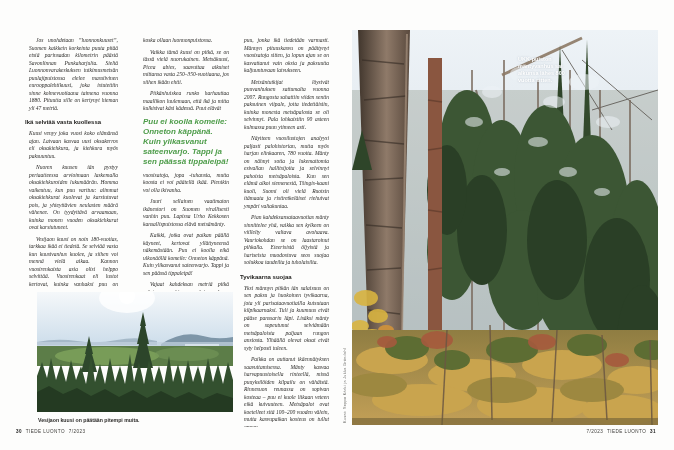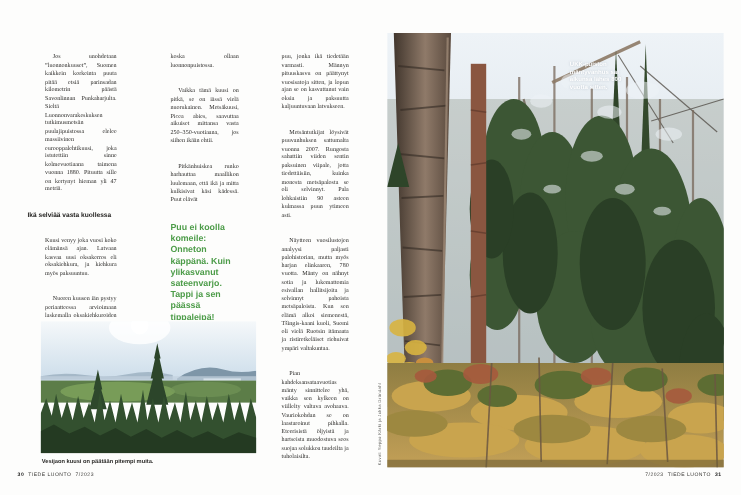--- a/index.html
+++ b/index.html
@@ -1,20 +1,20 @@
 <!DOCTYPE html>
 <html lang="fi"><head>
 <meta charset="utf-8">
 <style>
   html,body{margin:0;padding:0;background:#ffffff;}
   .spread{position:relative;width:674px;height:450px;background:#fdfdfc;overflow:hidden;
           font-family:"Liberation Serif",serif;color:#2b2a28;}
   .col{position:absolute;top:33px;font-size:5.5px;line-height:7.5px;text-align:justify;
        overflow:hidden;hyphens:auto;}
-  .col p{margin:16px;}
+  .col p{margin:4px;font-style:italic;}
   .col p.ind{text-indent:7px;}
   .col h3{font-family:"Liberation Sans",sans-serif;font-weight:bold;font-size:6px;
           margin:7px 0 2px 0;line-height:7px;color:#1d1c1a;}
   .pullquote{font-family:"Liberation Sans",sans-serif;font-weight:bold;font-size:8px;
              line-height:10.2px;margin:7px 0 7px 0;text-align:left;text-indent:0 !important;}
   .photo{position:absolute;display:block;}
   .photo svg{display:block;width:100%;height:100%;}
   .caption{position:absolute;font-family:"Liberation Sans",sans-serif;font-weight:bold;
            font-size:5.2px;line-height:6.5px;color:#2b2a28;}
   .overlay-caption{position:absolute;font-family:"Liberation Sans",sans-serif;font-weight:bold;

